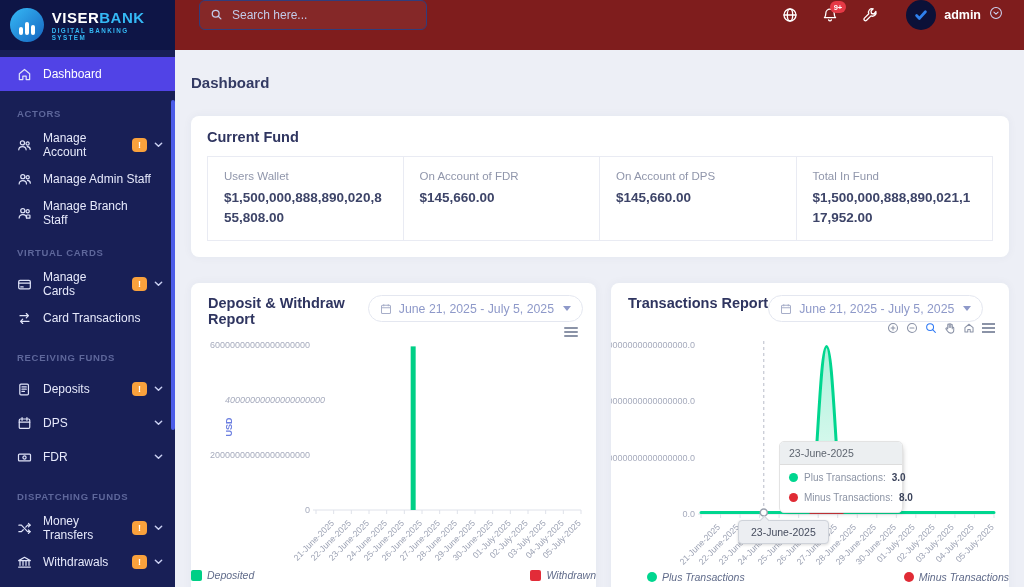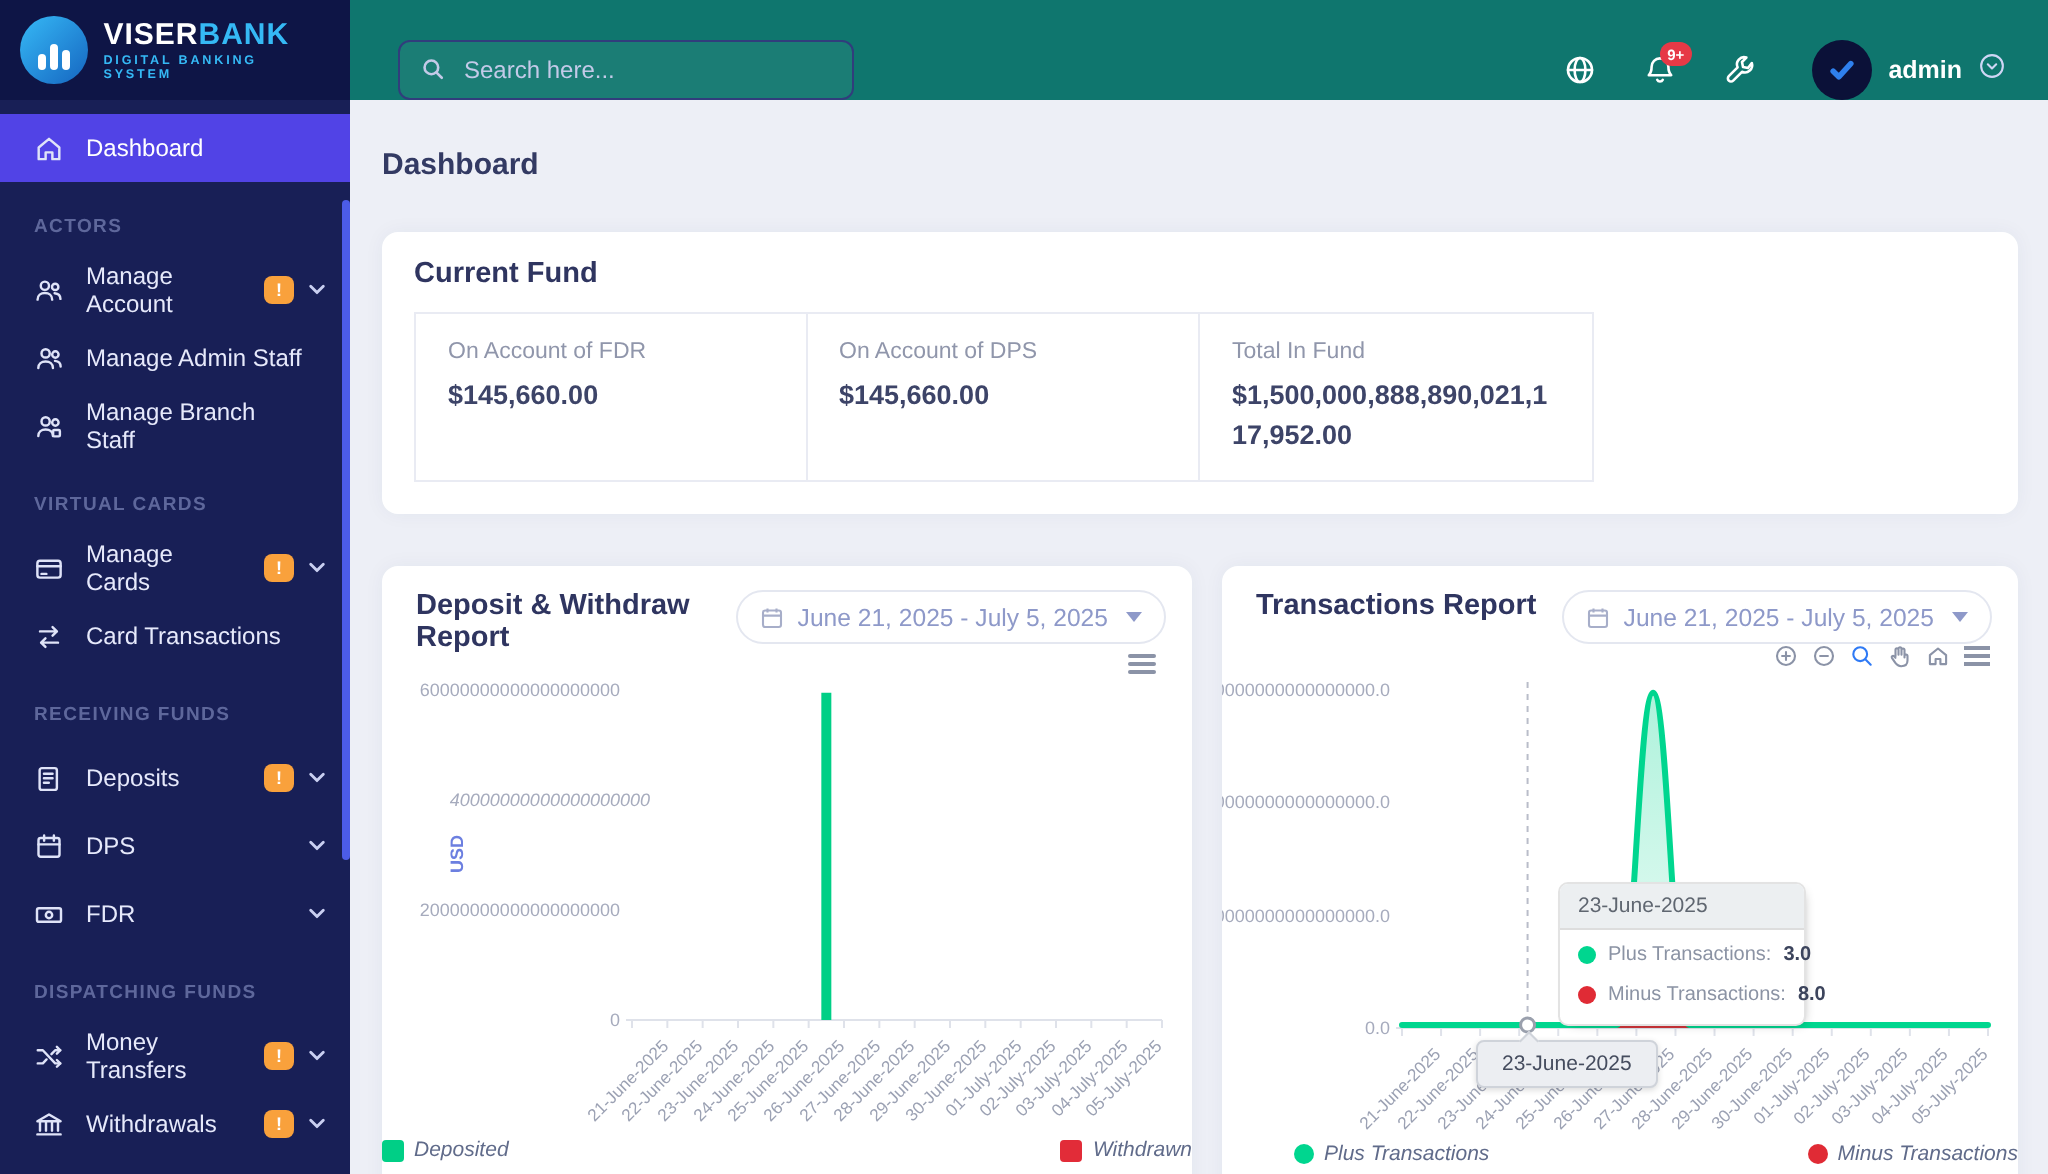--- a/index.html
+++ b/index.html
@@ -19,21 +19,21 @@
   .sb-item.active { background:#5143e6; color:#fff; }
   .sb-item svg { width:15px; height:15px; stroke:#dfe3f8; stroke-width:1.3; fill:none; stroke-linecap:round; stroke-linejoin:round; flex:none; }
   .sb-right { margin-left:auto; display:flex; align-items:center; gap:7px; }
   .sb-badge { background:#f9a13c; color:#fff; font-size:9px; font-weight:700; border-radius:4px; padding:2px 6px; line-height:10px; }
   .sb-chev svg { width:9px; height:9px; stroke:#c9cff1; stroke-width:1.6; }
   .sb-section { font-size:9.5px; font-weight:700; letter-spacing:.7px; color:#5e679b; margin:17px 0 9px 17px; }
   .sb-scrollbar { position:absolute; right:0; top:100px; width:4px; height:330px; background:#4c5ce8; border-radius:2px; }
 
   
   .main { flex:1; display:flex; flex-direction:column; }
-  .topbar { height:50px; background:#0f766e; display:flex; align-items:flex-end; padding:0 22px 0 24px; }
+  .topbar { height:50px; background:#7f1d1d; display:flex; align-items:flex-start; padding:0 22px 0 24px; }
   .search-box { position:relative; width:228px; }
   .search-box svg { position:absolute; left:11px; top:8px; width:13px; height:13px; stroke:#c3cae8; stroke-width:1.6; fill:none; stroke-linecap:round; }
   .search-box input { width:100%; height:30px; background:rgba(255,255,255,.05); border:1px solid #313d7c; border-radius:6px; color:#dfe4fa; font-size:12px; padding:0 10px 0 32px; outline:none; }
   .search-box input::placeholder { color:#c3cae8; }
   .top-icons { margin-left:auto; display:flex; align-items:center; gap:24px; }
   .tb-ic { position:relative; cursor:pointer; display:flex; }
   .tb-ic svg { width:16px; height:16px; stroke:#fff; stroke-width:1.3; fill:none; stroke-linecap:round; stroke-linejoin:round; }
   .noti-badge { position:absolute; top:-6px; right:-8px; background:#e63946; color:#fff; font-size:7.5px; font-weight:700; border-radius:8px; padding:2.5px 4px; line-height:7px; }
   .user-chip { display:flex; align-items:center; gap:8px; cursor:pointer; margin-left:4px; }
   .avatar { width:30px; height:30px; border-radius:50%; background:#0b1138; display:flex; align-items:center; justify-content:center; }
@@ -50,21 +50,21 @@
   .stats-row { display:grid; grid-template-columns:repeat(4,1fr); margin-top:11px; }
   .stat-cell { border:1px solid #e9ebf3; padding:13px 16px; margin-left:-1px; }
   .stat-cell:first-child { margin-left:0; }
   .stat-label { font-size:11.5px; color:#9096ab; margin-bottom:6px; }
   .stat-value { font-size:13.5px; font-weight:700; color:#3d4468; line-height:1.45; word-break:break-all; }
 
   .charts-row { display:flex; gap:15px; margin-top:26px; }
   .chart-card { position:relative; height:325px; overflow:hidden; }
   .chart-card.left { width:405px; }
   .chart-card.right { width:398px; }
-  .chart-header { display:flex; align-items:flex-start; justify-content:space-between; padding:12px 13px 0 17px; }
+  .chart-header { display:flex; align-items:flex-start; justify-content:flex-start; padding:12px 13px 0 17px; }
   .date-pill { display:flex; align-items:center; gap:7px; border:1px solid #e4e7f0; border-radius:16px; height:27px; padding:0 11px; color:#8e99c9; font-size:12.3px; cursor:pointer; background:#fff; white-space:nowrap; }
   .date-pill svg { width:12px; height:12px; stroke:#a7aec9; stroke-width:1.4; fill:none; }
   .pill-caret { width:0; height:0; border-left:4px solid transparent; border-right:4px solid transparent; border-top:5px solid #8e99c9; margin-left:2px; }
   .apx-menu { position:absolute; cursor:pointer; }
   .apx-menu i { display:block; width:14px; height:2px; background:#8b93a7; margin:2px 0; border-radius:1px; }
   .apx-toolbar { position:absolute; top:38px; right:14px; display:flex; align-items:center; gap:7px; }
   .apx-toolbar .tbi { cursor:pointer; display:flex; }
   .apx-toolbar svg { width:12px; height:12px; stroke:#8b93a7; stroke-width:1.4; fill:none; stroke-linecap:round; stroke-linejoin:round; }
   .apx-toolbar .tbi.active svg { stroke:#2f7af5; }
   .apx-toolbar .tbi.menu i { display:block; width:13px; height:1.8px; background:#8b93a7; margin:2px 0; }
@@ -314,20 +314,24 @@
         </span>
       </div>
     </header>
 
     <div class="content">
       <div class="page-title">Dashboard</div>
 
       <div class="card fund-card">
         <div class="card-title">Current Fund</div>
         <div class="stats-row" id="stats-row">
+            <div class="stat-cell">
+              <div class="stat-label">Users Wallet</div>
+              <div class="stat-value">$1,500,000,888,890,020,855,808.00</div>
+            </div>
             <div class="stat-cell">
               <div class="stat-label">On Account of FDR</div>
               <div class="stat-value">$145,660.00</div>
             </div>
             <div class="stat-cell">
               <div class="stat-label">On Account of DPS</div>
               <div class="stat-value">$145,660.00</div>
             </div>
             <div class="stat-cell">
               <div class="stat-label">Total In Fund</div>

